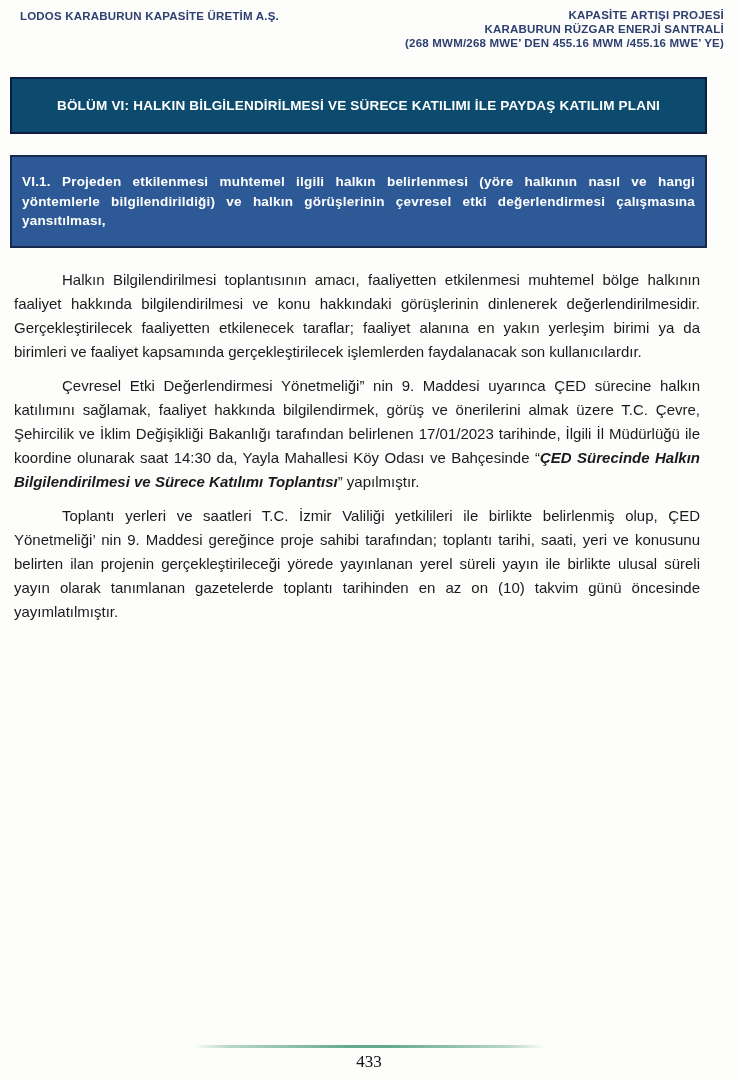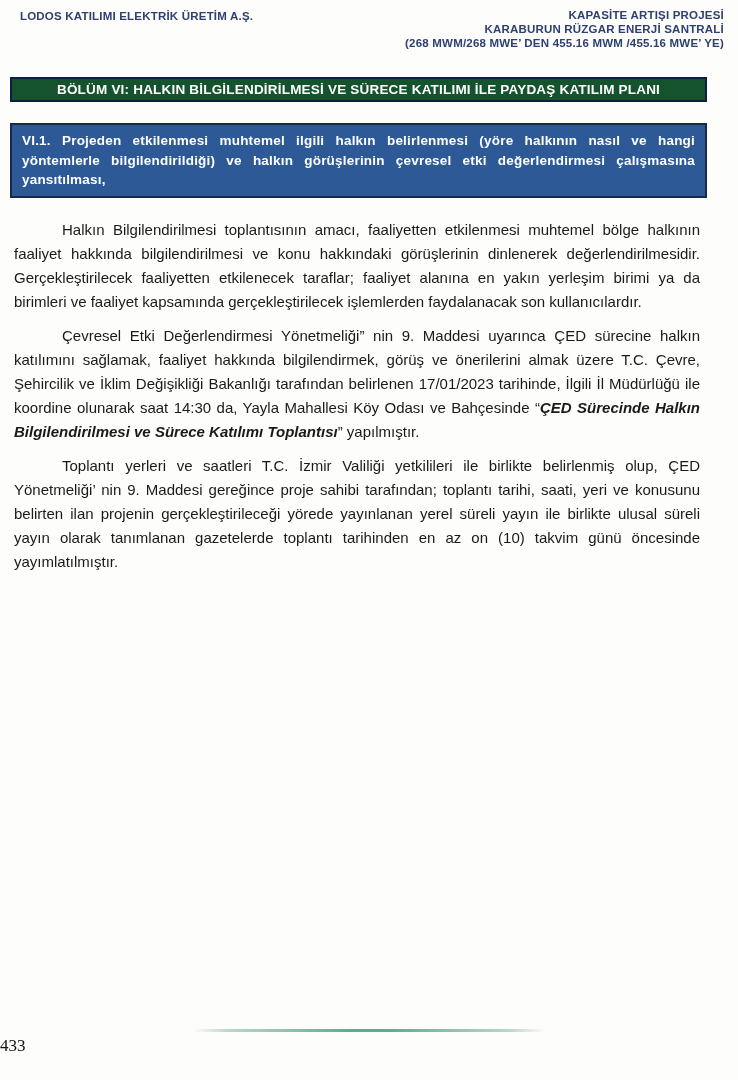--- a/index.html
+++ b/index.html
@@ -33,42 +33,42 @@
     font-size: 11.5px;
     font-weight: bold;
     color: #2e4070;
     line-height: 14px;
     letter-spacing: 0.2px;
   }
   
   .chapter-banner {
     margin: 27px 31px 0 10px;
     width: 697px;
-    background: #14532d;
+    background: #0c4a6e;
     border: 2px solid #0e1d42;
     color: #ffffff;
     font-size: 13.5px;
     font-weight: bold;
     text-align: center;
     line-height: 15px;
-    padding: 3px 8px;
+    padding: 19px 8px;
     letter-spacing: 0.2px;
   }
   
   .section-box {
     margin: 21px 31px 0 10px;
     width: 697px;
     background: #2d5a97;
     border: 2px solid #16294f;
     color: #ffffff;
     font-size: 13.5px;
     font-weight: bold;
     text-align: justify;
     line-height: 19.5px;
-    padding: 6px 10px;
+    padding: 15px 10px;
     letter-spacing: 0.2px;
   }
   
   .body-text {
     margin-top: 20px;
     padding: 0 38px 0 14px;
     font-size: 15px;
     line-height: 24px;
     text-align: justify;
   }
@@ -77,23 +77,23 @@
     margin-bottom: 10px;
   }
   .emphasis {
     font-weight: bold;
     font-style: italic;
   }
   
   .doc-footer {
     position: absolute;
     left: 0;
-    bottom: 24px;
+    bottom: 8px;
     width: 100%;
-    text-align: left;
+    text-align: center;
   }
   .footer-rule {
     width: 352px;
     height: 3px;
     margin: 0 auto 4px auto;
     border-radius: 2px;
     background: linear-gradient(90deg,
       rgba(99,169,140,0) 0%,
       #b9d8ca 10%,
       #63a98c 45%,
@@ -106,21 +106,21 @@
     font-size: 17px;
     color: #111111;
   }
 </style>
 </head>
 <body>
 
 <div class="page">
 
   <div class="doc-header">
-    <div class="left-title">LODOS KATILIMI ELEKTRİK ÜRETİM A.Ş.</div>
+    <div class="left-title">LODOS KARABURUN KAPASİTE ÜRETİM A.Ş.</div>
     <div class="right-title">
       <div>KAPASİTE ARTIŞI PROJESİ</div>
       <div>KARABURUN RÜZGAR ENERJİ SANTRALİ</div>
       <div>(268 MWM/268 MWE’ DEN 455.16 MWM /455.16 MWE’ YE)</div>
     </div>
   </div>
 
   <div class="chapter-banner">BÖLÜM VI: HALKIN BİLGİLENDİRİLMESİ VE SÜRECE KATILIMI İLE PAYDAŞ KATILIM PLANI</div>
 
   <div class="section-box">VI.1. Projeden etkilenmesi muhtemel ilgili halkın belirlenmesi (yöre halkının nasıl ve hangi yöntemlerle bilgilendirildiği) ve halkın görüşlerinin çevresel etki değerlendirmesi çalışmasına yansıtılması,</div>

